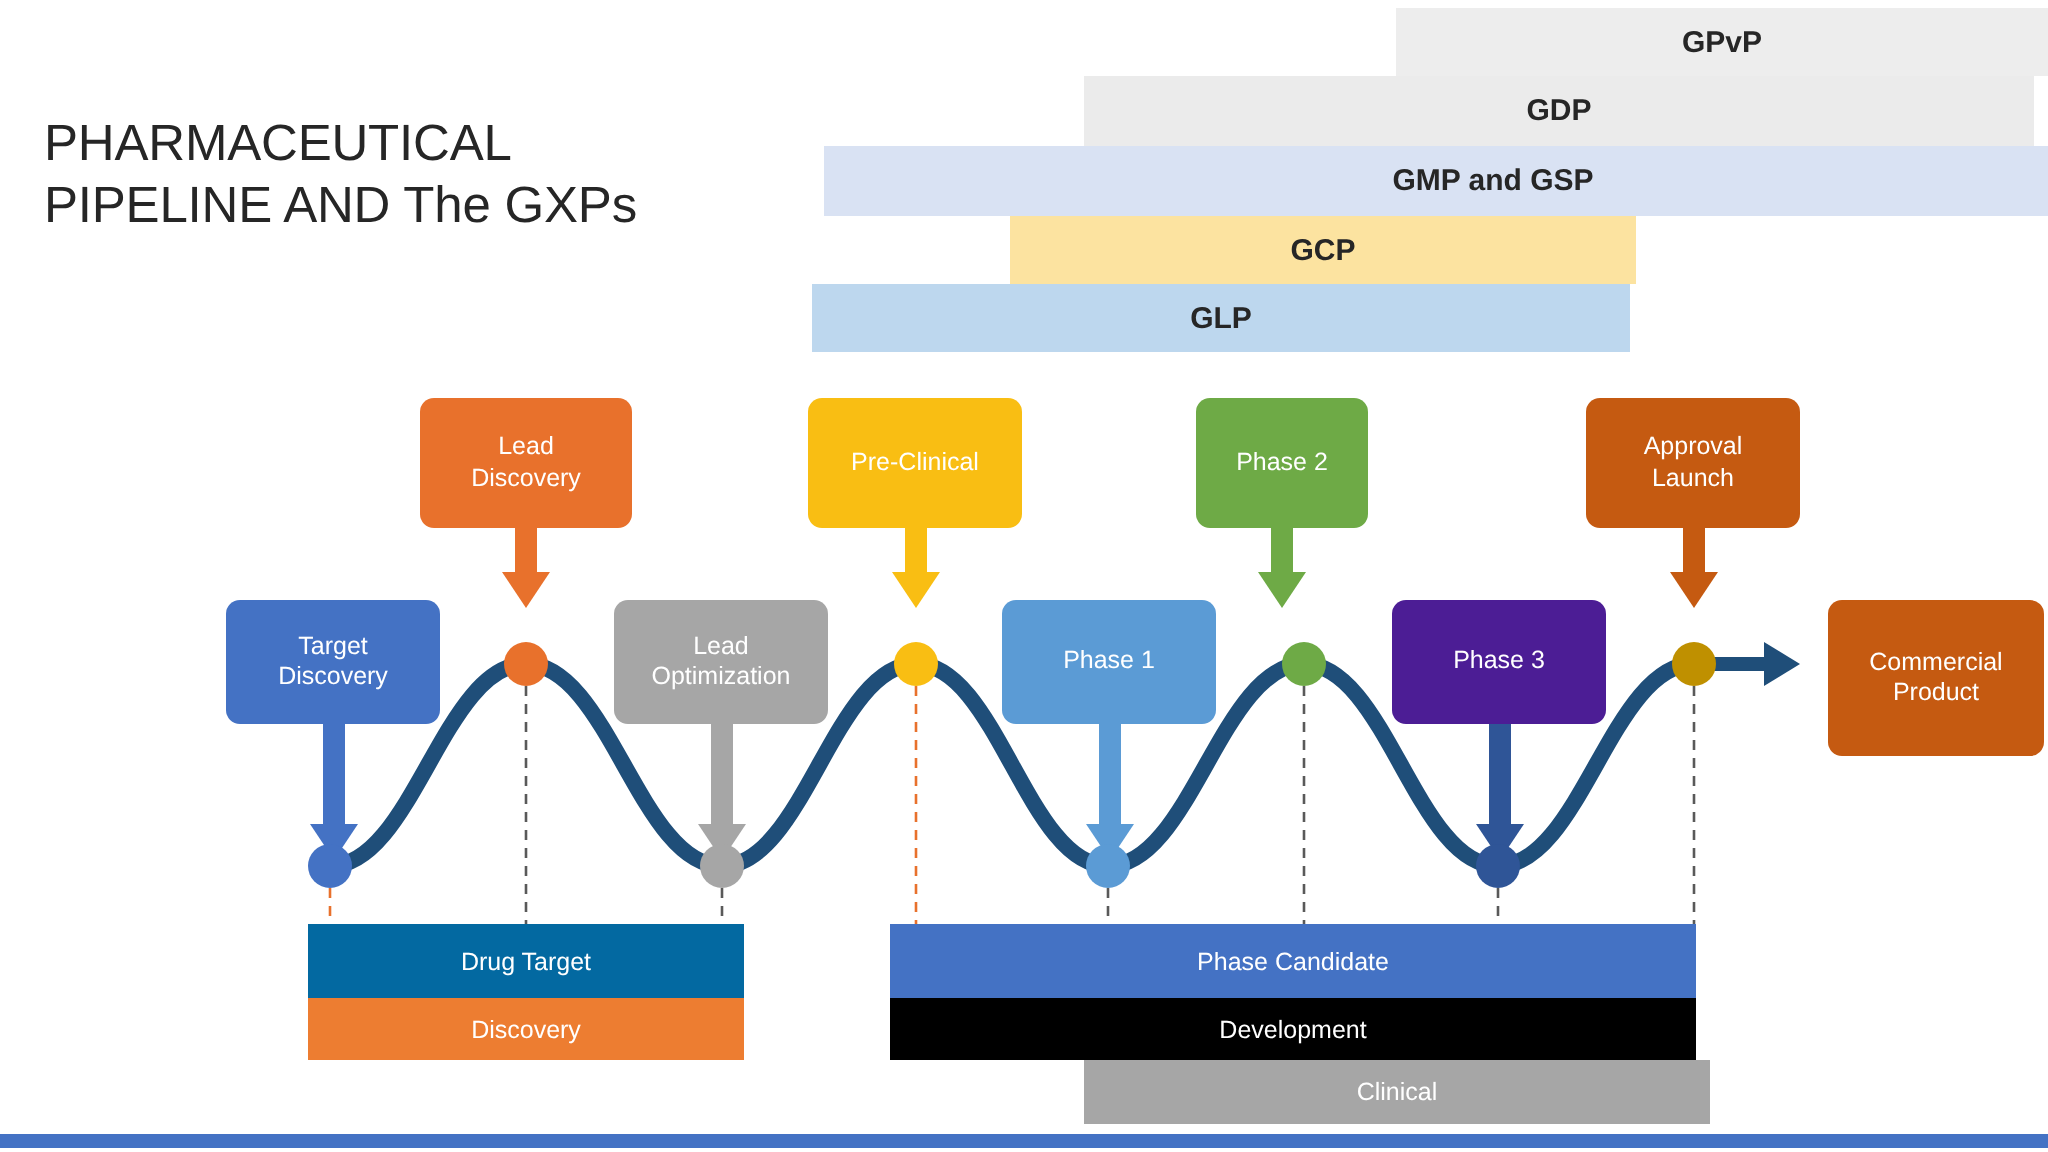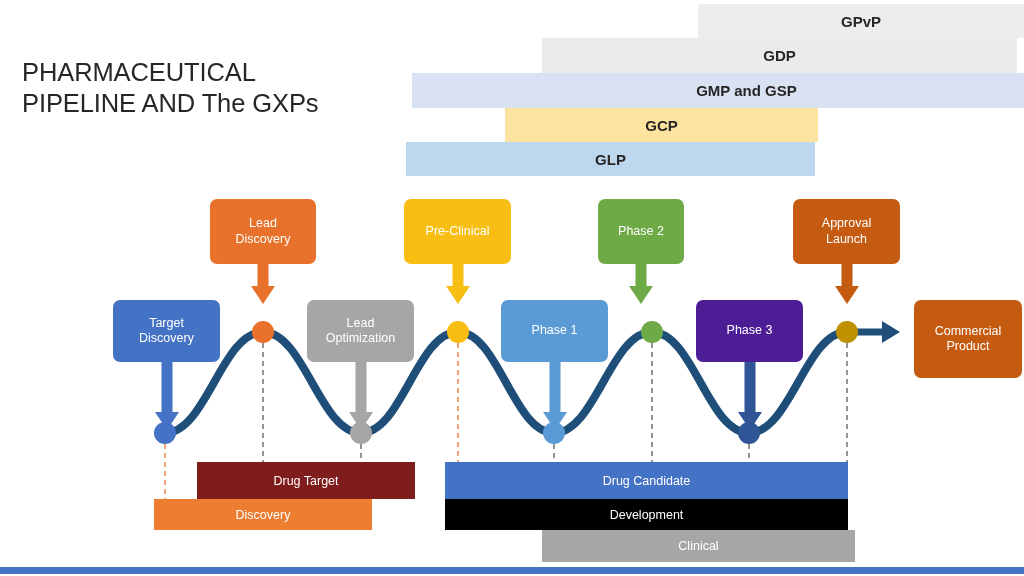--- a/index.html
+++ b/index.html
@@ -189,28 +189,28 @@
       <div class="dot" style="left: 263px; top: 332px; width: 22px; height: 22px; background: rgb(232, 113, 44);"></div>
       <div class="dot" style="left: 361px; top: 433px; width: 22px; height: 22px; background: rgb(166, 166, 166);"></div>
       <div class="dot" style="left: 458px; top: 332px; width: 22px; height: 22px; background: rgb(249, 190, 19);"></div>
       <div class="dot" style="left: 554px; top: 433px; width: 22px; height: 22px; background: rgb(91, 155, 213);"></div>
       <div class="dot" style="left: 652px; top: 332px; width: 22px; height: 22px; background: rgb(110, 170, 70);"></div>
       <div class="dot" style="left: 749px; top: 433px; width: 22px; height: 22px; background: rgb(47, 85, 151);"></div>
       <div class="dot" style="left: 847px; top: 332px; width: 22px; height: 22px; background: rgb(191, 144, 0);"></div>
     </div>
 
   <div id="phase-layer">
-      <div class="phase-bar" style="left: 154px; top: 462px; width: 218px; height: 37px; background: #7f1d1d; margin-left: 43px;">
+      <div class="phase-bar" style="left: 154px; top: 462px; width: 218px; height: 37px; background: #0369a1;">
         <span>Drug Target</span>
       </div>
       <div class="phase-bar" style="left: 154px; top: 499px; width: 218px; height: 31px; background: rgb(237, 125, 49);">
         <span>Discovery</span>
       </div>
       <div class="phase-bar" style="left: 445px; top: 462px; width: 403px; height: 37px; background: rgb(68, 114, 196);">
-        <span>Drug Candidate</span>
+        <span>Phase Candidate</span>
       </div>
       <div class="phase-bar" style="left: 445px; top: 499px; width: 403px; height: 31px; background: #000000;">
         <span>Development</span>
       </div>
       <div class="phase-bar" style="left: 542px; top: 530px; width: 313px; height: 32px; background: rgb(166, 166, 166);">
         <span>Clinical</span>
       </div>
     </div>
 
   <div class="bottom-strip" style="top: 567px; height: 7px; background: rgb(68, 114, 196);"></div>

